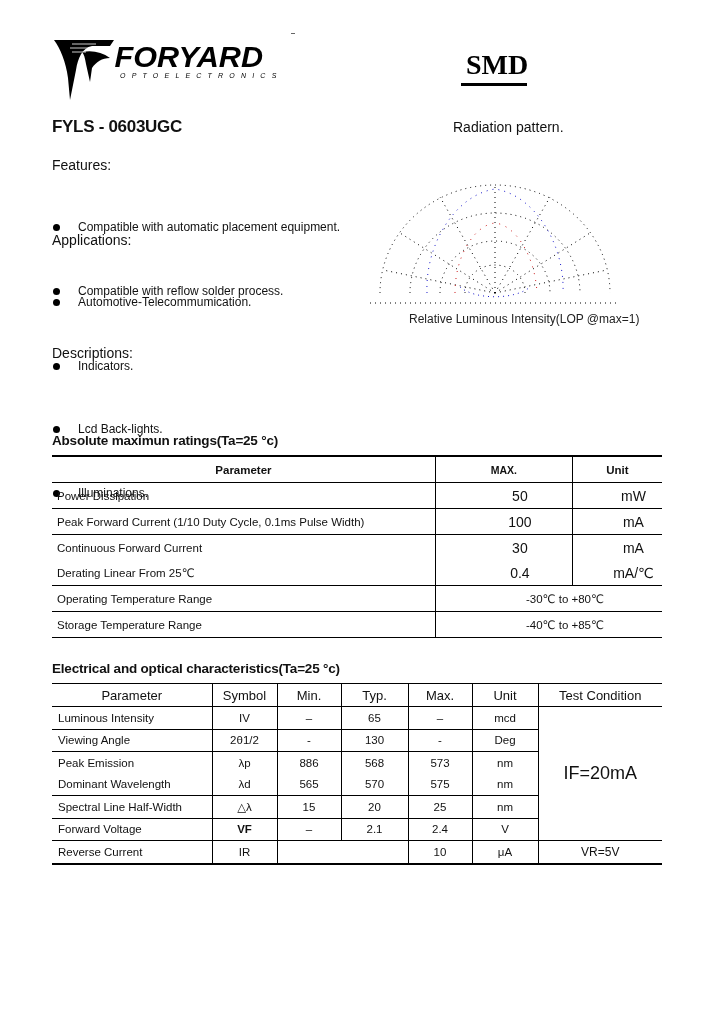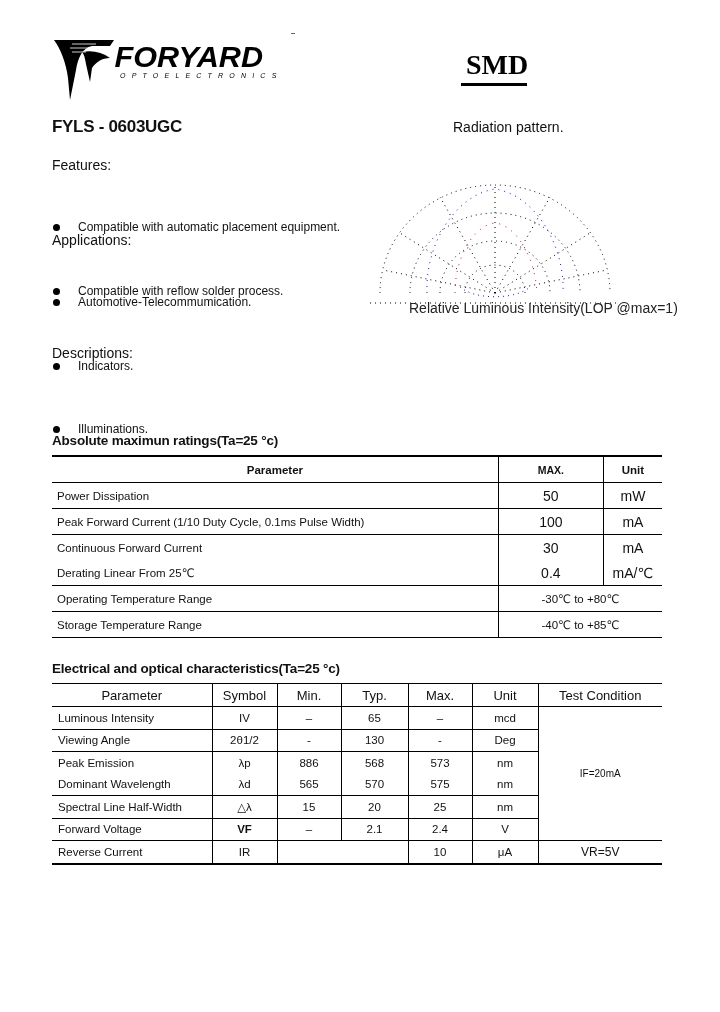--- a/index.html
+++ b/index.html
@@ -22,31 +22,31 @@
   .model { left: 52px; top: 117px; font-size: 17px; font-weight: bold; letter-spacing: -0.3px; }
   .rad-title { left: 453px; top: 119px; font-size: 14px; }
 
   .sec-title { font-size: 14px; font-weight: normal; margin-top: 12px; }
   .bullet-list { margin: 0; padding: 0; list-style: none; }
   .bullet-list li { position: relative; padding-left: 26px; font-size: 12px; height: 18.7px; line-height: 18.7px; margin-top: 45px; }
   .bullet-list li .dot { position: absolute; left: 1px; top: 6px; width: 7px; height: 7px; border-radius: 50%; background: #000; }
 
   
   .rad-chart { left: 365px; top: 175px; width: 260px; height: 130px; }
-  .rad-caption { left: 409px; top: 300px; font-size: 14px; color: #222; }
+  .rad-caption { left: 409px; top: 312px; font-size: 12px; color: #222; }
 
   .tbl-title { font-size: 13.5px; font-weight: bold; letter-spacing: -0.2px; }
 
   table { border-collapse: collapse; position: absolute; }
   .t1 { left: 52px; top: 455px; width: 610px; font-size: 11.5px; }
   .t1 th, .t1 td { height: 25px; padding: 0; }
   .t1 th { font-weight: bold; font-size: 11.5px; border-bottom: 1px solid #000; }
   .t1 { border-top: 2px solid #000; border-bottom: 1px solid #000; }
   .t1 td.p { padding-left: 5px; text-align: left; }
-  .t1 td.c { text-align: center; }
+  .t1 td.c { text-align: center; padding-left: 32px; }
   .t1 .colmax { width: 104px; border-left: 1px solid #000; }
   .t1 .colunit { border-left: 1px solid #000; }
   .t1 tr.line td { border-bottom: 1px solid #000; }
   .t1 td.big { font-size: 14px; }
 
   .t2 { left: 52px; top: 683px; width: 610px; font-size: 11.5px; border-top: 1px solid #000; border-bottom: 2px solid #000; }
   .t2 th { font-weight: normal; font-size: 13px; height: 22px; padding: 0; border-bottom: 1px solid #000; }
   .t2 td { height: 21.5px; padding: 0; text-align: center; }
   .t2 td.p { text-align: left; padding-left: 6px; }
   .t2 .vl { border-left: 1px solid #000; }
@@ -78,20 +78,21 @@
     <li><span class="dot"></span><span>Compatible with automatic placement equipment.</span></li>
     <li><span class="dot"></span><span>Compatible with reflow solder process.</span></li>
   </ul>
 </div>
 
 <div class="abs" style="left:52px;top:220px;width:320px">
   <div class="sec-title">Applications:</div>
   <ul class="bullet-list" style="margin-top:2px">
     <li><span class="dot"></span><span>Automotive-Telecommumication.</span></li>
     <li><span class="dot"></span><span>Indicators.</span></li>
+    <li><span class="dot"></span><span>Lcd Back-lights.</span></li>
     <li><span class="dot"></span><span>Illuminations.</span></li>
   </ul>
 </div>
 
 <div class="abs" style="left:52px;top:333px;width:320px">
   <div class="sec-title">Descriptions:</div>
 </div>
 
 <svg class="abs rad-chart" viewBox="0 0 260 130">
   <g fill="none" stroke="#000" stroke-width="1" stroke-dasharray="1 4">
@@ -176,21 +177,21 @@
     <th class="vl">Unit</th>
     <th class="vl">Test Condition</th>
   </tr>
   <tr class="line">
     <td class="p bl">Luminous Intensity</td>
     <td class="vl bl">IV</td>
     <td class="vl bl">–</td>
     <td class="vl bl">65</td>
     <td class="vl bl">–</td>
     <td class="vl bl">mcd</td>
-    <td class="vl" rowspan="6" style="border-bottom:1px solid #000;font-size:10px">IF=20mA</td>
+    <td class="vl" rowspan="6" style="border-bottom:1px solid #000;font-size:18px">IF=20mA</td>
   </tr>
   <tr class="line">
     <td class="p bl">Viewing Angle</td>
     <td class="vl bl">2θ1/2</td>
     <td class="vl bl">-</td>
     <td class="vl bl">130</td>
     <td class="vl bl">-</td>
     <td class="vl bl">Deg</td>
   </tr>
   <tr>

